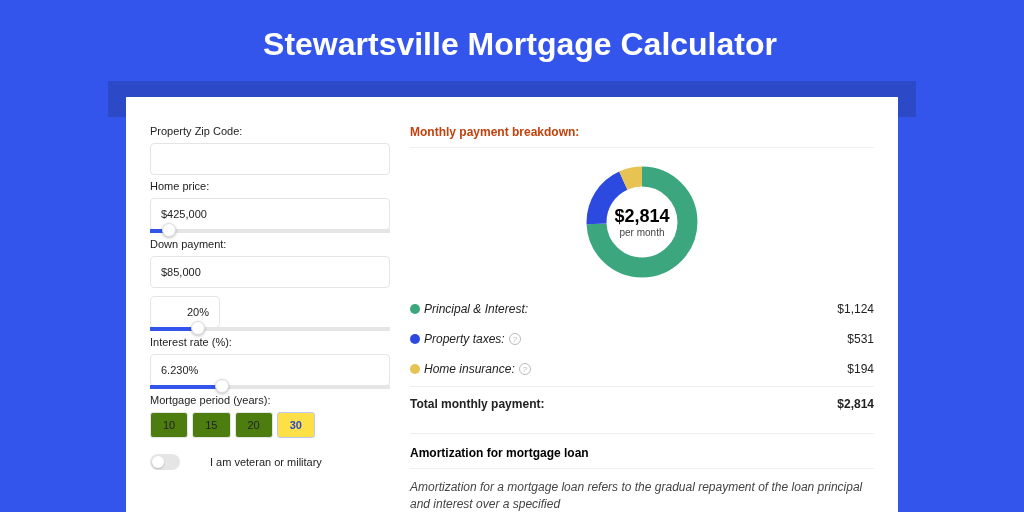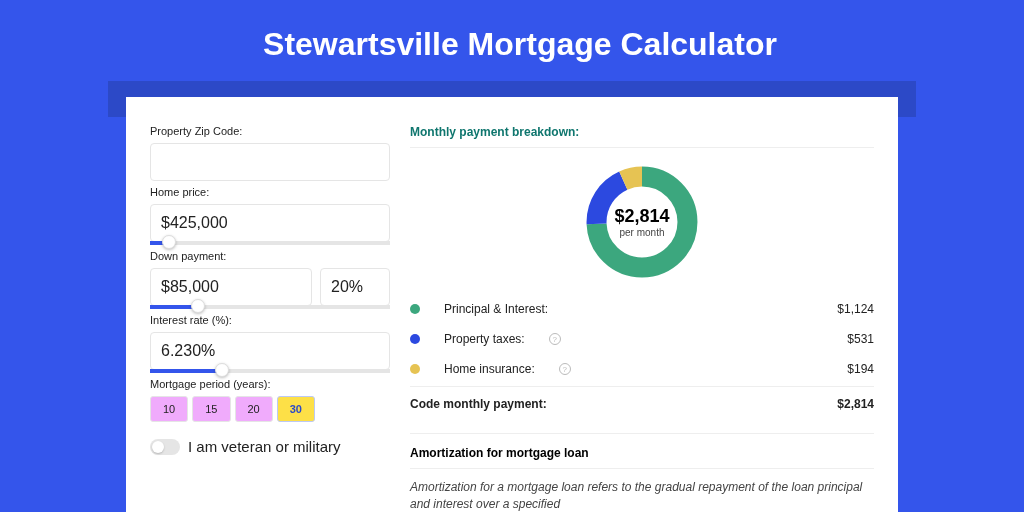--- a/index.html
+++ b/index.html
@@ -41,28 +41,28 @@
     font-size: 11px;
     color: #222;
     margin-bottom: 6px;
     display: block;
   }
   .field {
     width: 100%;
     border: 1px solid #e5e5e5;
     border-radius: 4px;
     padding: 9px 10px;
-    font-size: 16px;
+    font-size: 11px;
     color: #222;
     background: #fff;
   }
   .group { margin-bottom: 5px; }
-  .dp-row { display: flex; gap: 8px; }
+  .dp-row { display: flex; gap: 8px; flex-direction: column; }
   .dp-row .field:first-child { flex: 1; }
-  .dp-row .field:last-child { width: 70px; }
+  .dp-row .field:last-child { width: 70px; text-align: right; }
   .slider-track {
     position: relative;
     height: 4px;
     background: #e5e5e5;
     margin-top: -1px;
   }
   .slider-fill {
     position: absolute;
     height: 100%;
     background: #3455eb;
@@ -78,21 +78,21 @@
     box-shadow: 0 1px 3px rgba(0,0,0,0.25);
     top: -6px;
     transform: translateX(-50%);
   }
   .period-row { display: flex; gap: 4px; }
   .period-btn {
     border: 1px solid #e5e5e5;
     border-radius: 3px;
     padding: 6px 12px;
     font-size: 11px;
-    background: #f0abfc;
+    background: #4d7c0f;
     color: #222;
     cursor: pointer;
   }
   .period-btn.active {
     background: #fde047;
     border-color: #bcc9f5;
     color: #2c49c7;
     font-weight: 600;
   }
   .toggle-row { display: flex; align-items: center; gap: 8px; margin-top: 16px; }
@@ -106,25 +106,25 @@
   .toggle-knob {
     width: 12px;
     height: 12px;
     border-radius: 50%;
     background: #fff;
     position: absolute;
     top: 2px;
     left: 2px;
     box-shadow: 0 1px 2px rgba(0,0,0,0.2);
   }
-  .toggle-label { font-size: 15px; color: #222; }
+  .toggle-label { font-size: 11px; color: #222; margin-left: 22px; }
   .section-head {
     font-size: 12px;
     font-weight: 700;
-    color: #0f766e;
+    color: #c2410c;
     padding-bottom: 8px;
     border-bottom: 1px solid #eee;
     margin-bottom: 14px;
   }
   .donut-wrap { display: flex; justify-content: center; margin-bottom: 12px; }
   .donut { position: relative; width: 120px; height: 120px; }
   .donut svg { width: 120px; height: 120px; }
   .donut-center {
     position: absolute;
     inset: 0;
@@ -136,21 +136,21 @@
   .donut-val { font-size: 18px; font-weight: 700; color: #000; }
   .donut-sub { font-size: 10px; color: #444; }
   .break-row {
     display: flex;
     align-items: center;
     justify-content: space-between;
     padding: 8px 0;
     font-size: 12px;
     color: #222;
   }
-  .break-left { display: flex; align-items: center; gap: 24px; }
+  .break-left { display: flex; align-items: center; gap: 4px; font-style: italic; }
   .dot { width: 10px; height: 10px; border-radius: 50%; }
   .info-icon {
     width: 12px; height: 12px;
     border: 1px solid #bbb;
     border-radius: 50%;
     display: inline-flex;
     align-items: center;
     justify-content: center;
     font-size: 8px;
     color: #bbb;
@@ -270,21 +270,21 @@
           <div class="break-left">
             <span class="dot" style="background: rgb(230, 195, 83);"></span>
             <span>Home insurance:</span>
             <span class="info-icon">?</span>
           </div>
           <span>$194</span>
         </div>
       </div>
 
     <div class="break-row total-row">
-      <span>Code monthly payment:</span>
+      <span>Total monthly payment:</span>
       <span>$2,814</span>
     </div>
 
     <div class="amort-head">Amortization for mortgage loan</div>
     <div class="amort-text">Amortization for a mortgage loan refers to the gradual repayment of the loan principal and interest over a specified</div>
   </div>
 
 </div>
 
 </body></html>

